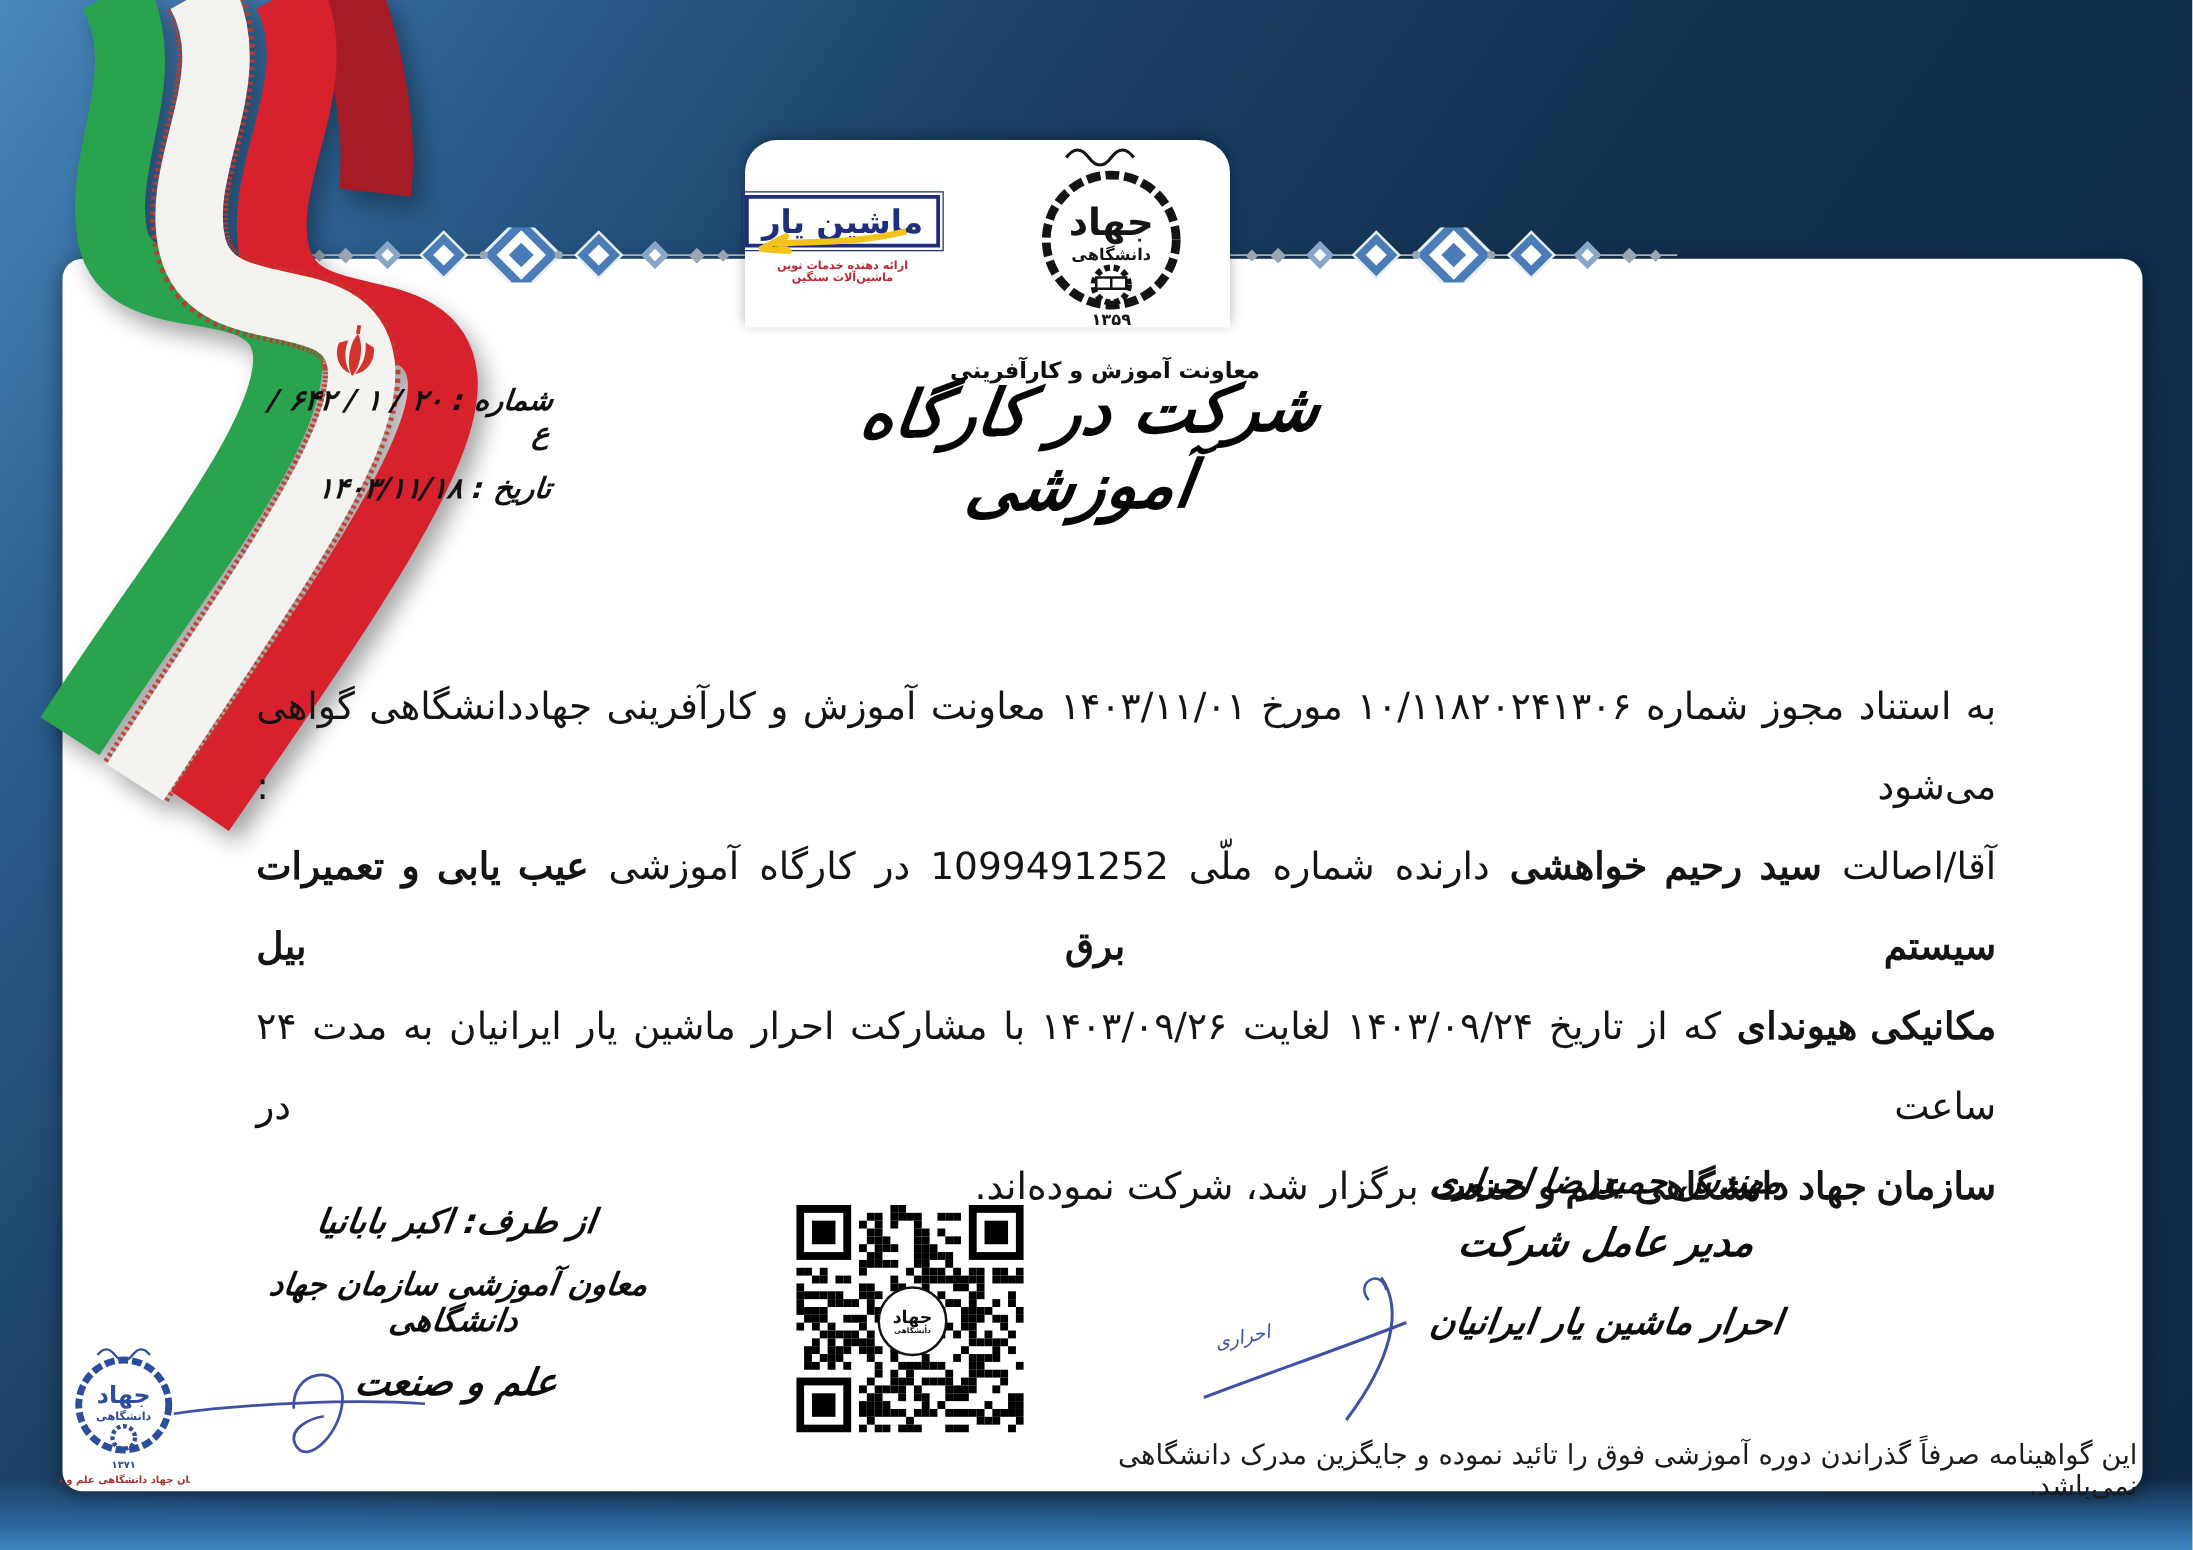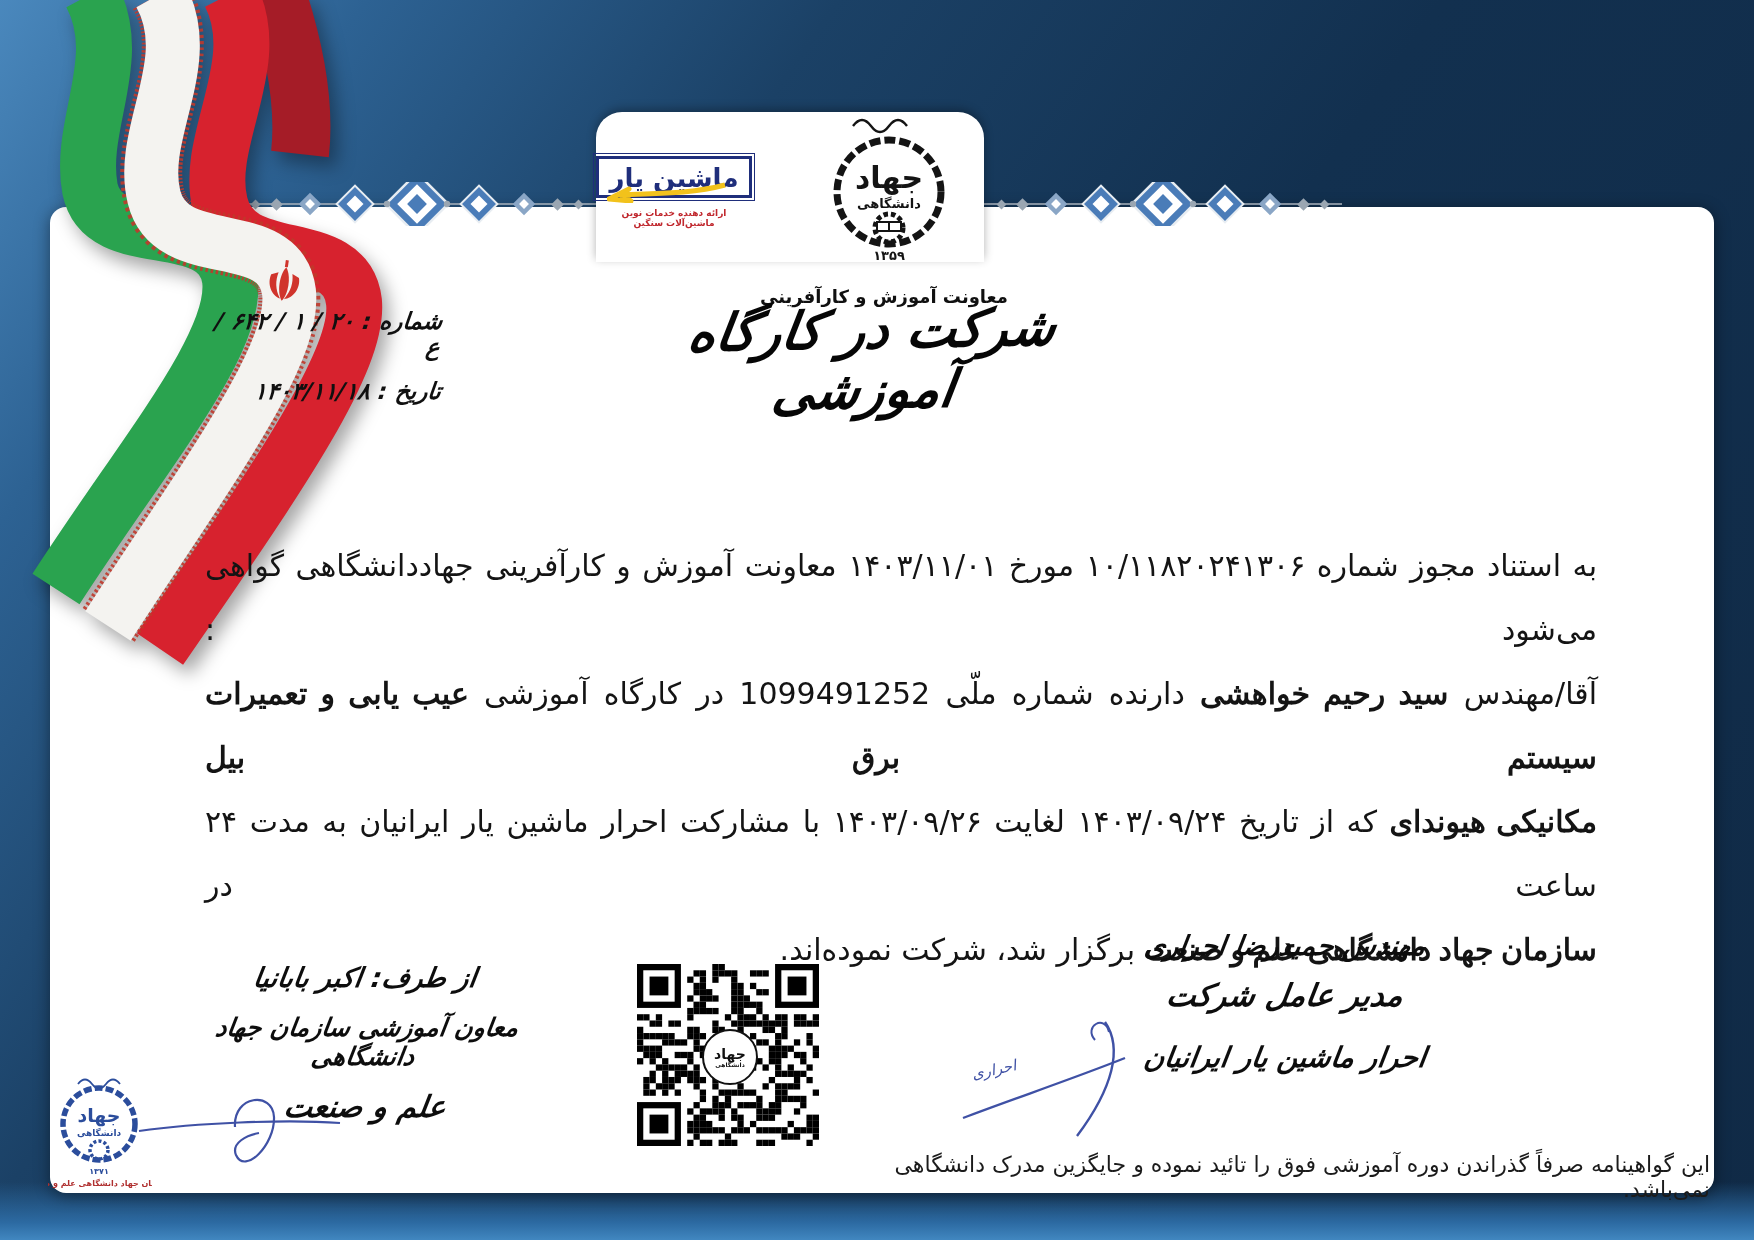--- a/index.html
+++ b/index.html
@@ -190,21 +190,21 @@
 
   <div class="serial">
     <div>شماره : ۲۰ / ۱ / ۶۴۲ / ع</div>
     <div>تاریخ : ۱۴۰۳/۱۱/۱۸</div>
   </div>
 
   <div class="title">شرکت در کارگاه آموزشی</div>
 
   <div class="bodytext">
     <p class="bline j"><span>به استناد مجوز شماره ۱۰/۱۱۸۲۰۲۴۱۳۰۶ مورخ ۱۴۰۳/۱۱/۰۱ معاونت آموزش و کارآفرینی جهاددانشگاهی گواهی می‌شود :</span></p>
-    <p class="bline j"><span>آقا/مهندس </span><b>سید رحیم خواهشی</b><span> دارنده شماره ملّی 1099491252 در کارگاه آموزشی </span><b>عیب یابی و تعمیرات سیستم برق بیل</b></p>
+    <p class="bline j"><span>آقا/اصالت </span><b>سید رحیم خواهشی</b><span> دارنده شماره ملّی 1099491252 در کارگاه آموزشی </span><b>عیب یابی و تعمیرات سیستم برق بیل</b></p>
     <p class="bline j"><b>مکانیکی هیوندای</b><span> که از تاریخ ۱۴۰۳/۰۹/۲۴ لغایت ۱۴۰۳/۰۹/۲۶ با مشارکت احرار ماشین یار ایرانیان به مدت ۲۴ ساعت در</span></p>
     <p class="bline"><b>سازمان جهاد دانشگاهی علم و صنعت</b><span> برگزار شد، شرکت نموده‌اند.</span></p>
   </div>
 
   <div class="signer right">
     <div class="l1">مهندس حمیدرضا احراری</div>
     <div class="l2">مدیر عامل شرکت</div>
     <div class="l3">احرار ماشین یار ایرانیان</div>
   </div>
   <svg class="sig right" width="190" height="125" viewBox="0 0 190 125">

